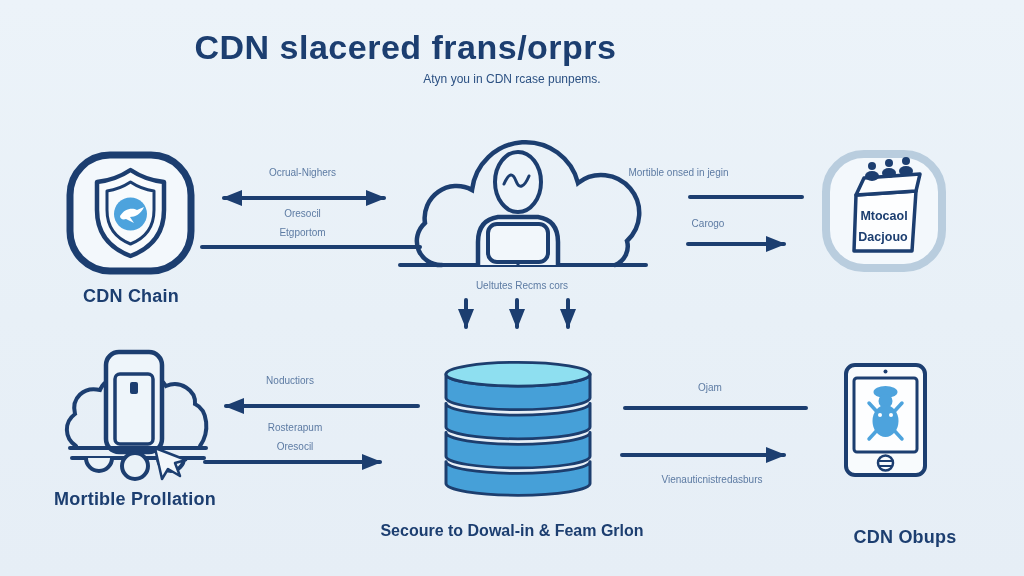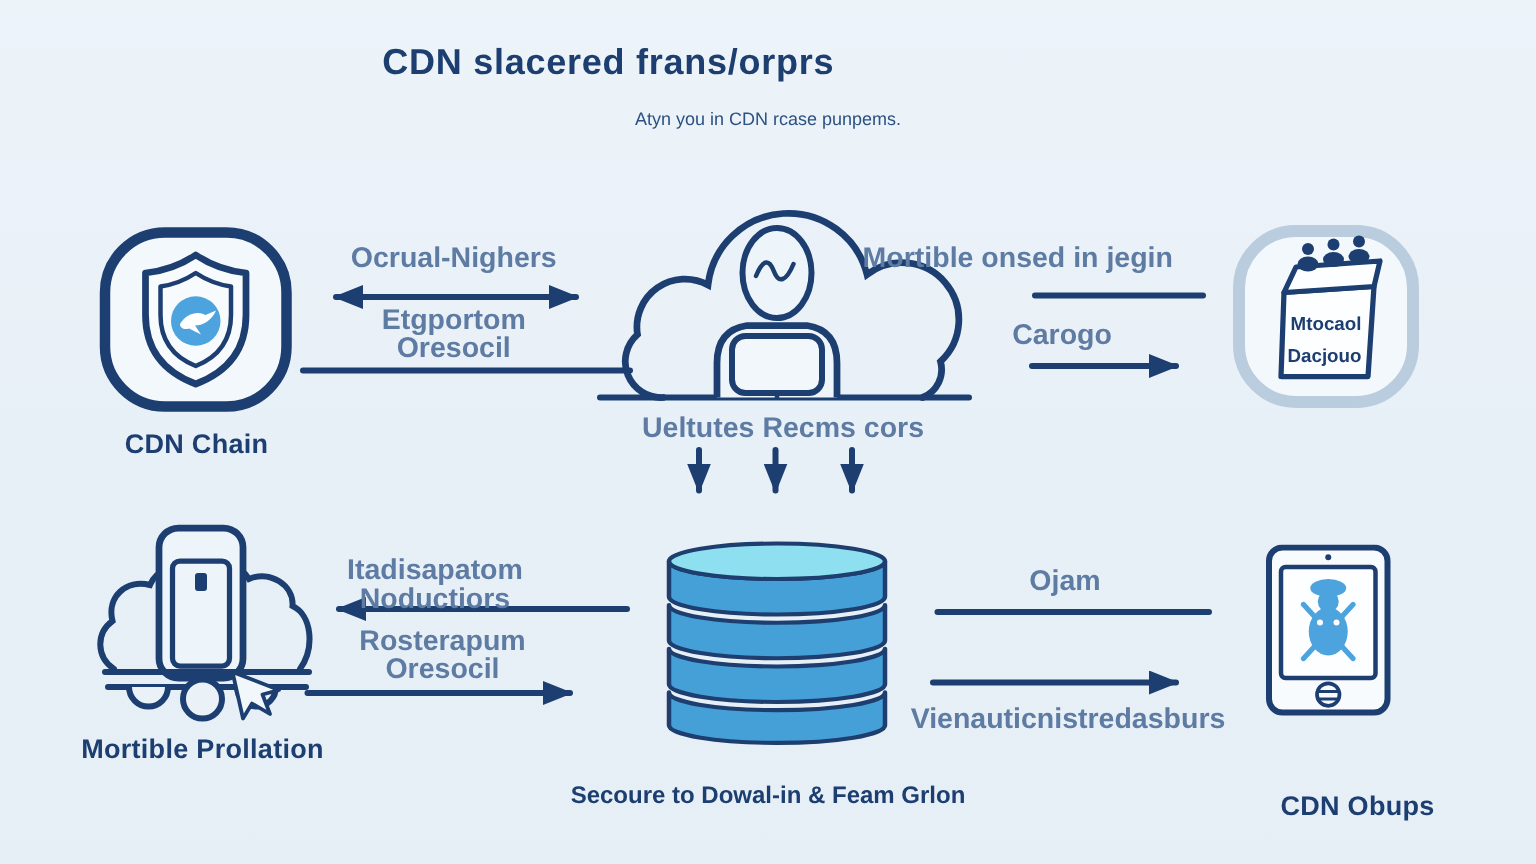--- a/index.html
+++ b/index.html
@@ -4,29 +4,29 @@
 <style>
   html,body{margin:0;padding:0;background:#dfe9f2;}
   .canvas{
     position:relative;width:1024px;height:576px;overflow:hidden;
     background:linear-gradient(180deg,#ecf3f9 0%,#e8f0f7 55%,#e6eef6 100%);
     font-family:"Liberation Sans",sans-serif;
   }
   .abs{position:absolute;}
   .title{
     left:0;top:28px;width:811px;text-align:center;
-    color:#1c3e70;font-size:24px;font-weight:700;letter-spacing:.5px;
+    color:#1c3e70;font-size:34px;font-weight:700;letter-spacing:.5px;
   }
   .subtitle{
     left:0;top:72px;width:1024px;text-align:center;
     color:#2c5183;font-size:12px;font-weight:500;
   }
   .conn-label{
-    position:absolute;color:#5d7ba3;font-size:19px;line-height:19px;
-    text-align:center;font-weight:700;
+    position:absolute;color:#5d7ba3;font-size:10px;line-height:19px;
+    text-align:center;font-weight:400;
   }
   .node-label{
     position:absolute;color:#1c3e70;font-size:18px;font-weight:700;
     text-align:center;letter-spacing:.2px;
   }
   .footer-caption{
     left:262px;top:522px;width:500px;text-align:center;
     color:#1c3e70;font-size:16px;font-weight:700;
   }
   svg{display:block;}
@@ -65,22 +65,22 @@
     <rect x="5" y="5" width="121" height="116" rx="40" fill="#f3f8fc" stroke="#1c3e70" stroke-width="7"></rect>
     <path d="M65.5 20 C76 27 89 31 99 32 L99 60 C99 86 84 99 65.5 106 C47 99 32 86 32 60 L32 32 C42 31 55 27 65.5 20 Z" fill="#f8fbfd" stroke="#1c3e70" stroke-width="4.5" stroke-linejoin="round"></path>
     <path d="M65.5 32 C73 37 82 40 89 41 L89 60 C89 79 78 89 65.5 94 C53 89 42 79 42 60 L42 41 C49 40 58 37 65.5 32 Z" fill="none" stroke="#1c3e70" stroke-width="3" stroke-linejoin="round"></path>
     <circle cx="65.5" cy="64" r="16.5" fill="#4da3dd"></circle>
     <path d="M55 66 C59 59 67 57 72 60 L79 57 C76 64 70 67 65 67 L69 73 L61 69 C58 70 55 69 55 66 Z" fill="#ffffff"></path>
   </svg>
   <div class="node-label" style="left:45px;top:286px;width:172px;">CDN Chain</div>
 
   <div class="conn-label" style="left:200px;top:163px;width:205px;">Ocrual-Nighers</div>
   <div class="conn-label" style="left:200px;top:204px;width:205px;">
+    <div>Oresocil</div>
     <div>Etgportom</div>
-    <div>Oresocil</div>
   </div>
 
   <svg class="abs" style="left:392px;top:120px;" width="262" height="150" viewBox="0 0 262 150">
     <path d="M50 145 A24 24 0 0 1 33 103 A32 32 0 0 1 80 70 A54 54 0 0 1 186 63 A38 38 0 0 1 235 121 A20 20 0 0 1 223 145" fill="none" stroke="#1c3e70" stroke-width="4.5" stroke-linecap="round"></path>
     <line x1="8" y1="145" x2="254" y2="145" stroke="#1c3e70" stroke-width="4" stroke-linecap="round"></line>
     <path d="M86 145 L86 122 Q86 100 106 97 L146 97 Q166 100 166 122 L166 145" fill="#edf4fa" stroke="#1c3e70" stroke-width="4.5" stroke-linejoin="round"></path>
     <rect x="96" y="104" width="60" height="38" rx="9" fill="#f2f7fb" stroke="#1c3e70" stroke-width="4"></rect>
     <line x1="126" y1="142" x2="126" y2="146" stroke="#1c3e70" stroke-width="3"></line>
     <ellipse cx="126" cy="62" rx="23" ry="30" fill="#edf4fa" stroke="#1c3e70" stroke-width="4"></ellipse>
     <path d="M112 64 c5 -12 9 -11 12 -3 c3 8 8 7 13 -5" fill="none" stroke="#1c3e70" stroke-width="3" stroke-linecap="round"></path>
@@ -126,21 +126,20 @@
     <g fill="#eaf2f8" stroke="#1c3e70" stroke-width="4">
       <path d="M28 110 A13 13 0 0 0 54 110"></path>
       <path d="M100 110 A13 13 0 0 0 126 110"></path>
       <circle cx="77" cy="118" r="13"></circle>
     </g>
     <path d="M97 100 L104 131 L110 121 L122 128 L117 115 L128 112 Z" fill="#f2f7fb" stroke="#1c3e70" stroke-width="2.5" stroke-linejoin="round"></path>
   </svg>
   <div class="node-label" style="left:30px;top:489px;width:210px;">Mortible Prollation</div>
 
   <div class="conn-label" style="left:195px;top:371px;width:190px;">
-    <div>Itadisapatom</div>
     <div>Noductiors</div>
   </div>
   <div class="conn-label" style="left:200px;top:418px;width:190px;">
     <div>Rosterapum</div>
     <div>Oresocil</div>
   </div>
 
   <div class="conn-label" style="left:630px;top:378px;width:160px;">Ojam</div>
   <div class="conn-label" style="left:588px;top:470px;width:248px;">Vienauticnistredasburs</div>
 

